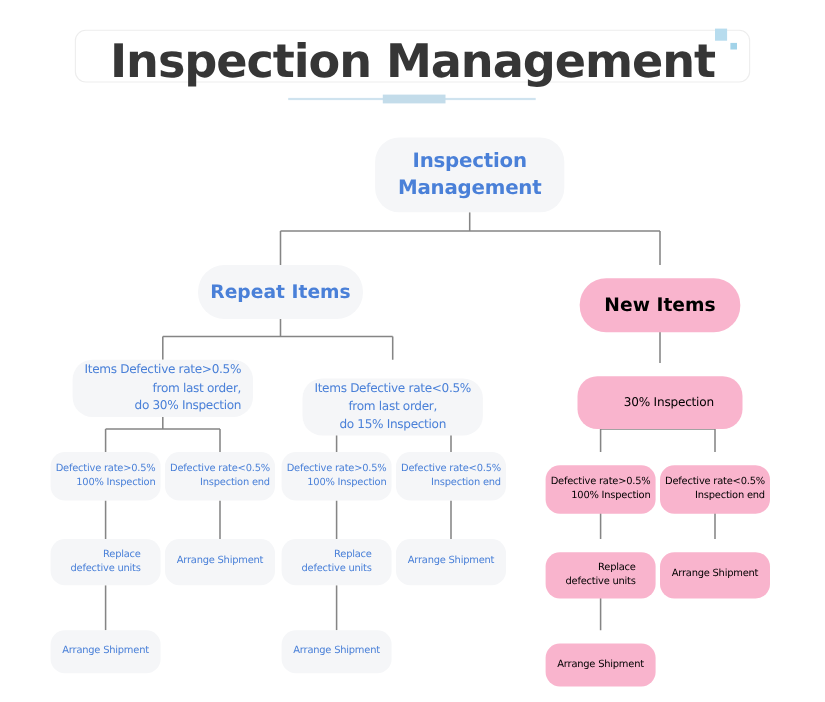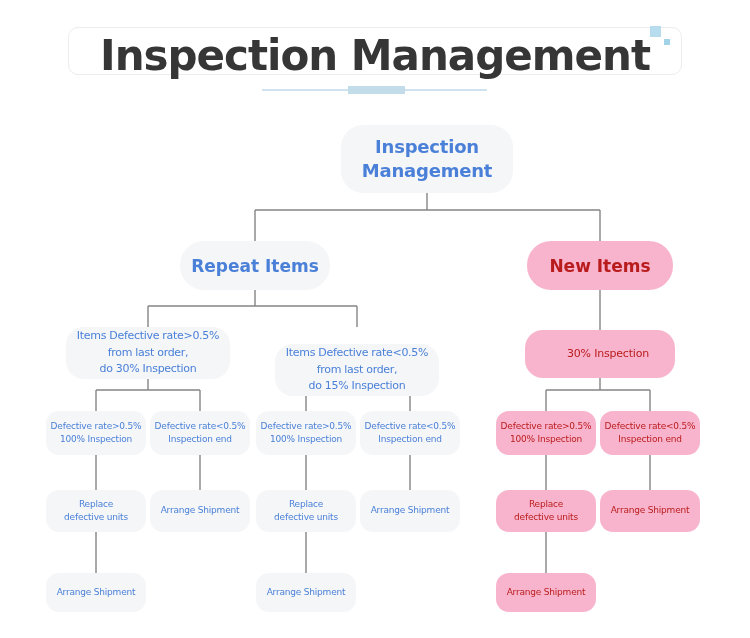--- a/index.html
+++ b/index.html
@@ -20,26 +20,26 @@
   .sq-big{position:absolute;left:650px;top:26px;width:11px;height:11px;background:#b7dcee;z-index:3;}
   .sq-small{position:absolute;left:664px;top:39px;width:6px;height:6px;background:#a2d3e9;z-index:3;}
   .underline-thin{position:absolute;left:262px;top:89px;width:225px;height:2px;background:#cfe3ef;}
   .underline-thick{position:absolute;left:348px;top:86px;width:57px;height:8px;background:#c3dcea;}
   
   .node{
     position:absolute;display:flex;align-items:center;justify-content:center;
     text-align:center;white-space:pre-line;box-sizing:border-box;
   }
   .node.gray{background:#f5f6f8;color:#4a80d8;}
-  .node.pink{background:#f9b4cd;color:#b91c1c;}
+  .node.pink{background:#f9b4cd;color:#000000;margin-top:12px;}
   .lvl-root{font-size:18px;font-weight:700;line-height:1.35;border-radius:22px;letter-spacing:-0.2px;}
   .lvl-2{font-size:17px;font-weight:700;border-radius:24px;}
   .lvl-3{font-size:11px;line-height:1.5;border-radius:18px;letter-spacing:-0.3px;}
   .lvl-3p{font-size:11px;line-height:1.4;border-radius:18px;letter-spacing:-0.2px;padding-left:16px;}
-  .sm{font-size:9px;line-height:1.5;border-radius:13px;letter-spacing:-0.2px;}
+  .sm{font-size:9px;line-height:1.5;border-radius:13px;letter-spacing:-0.2px;text-align:right;}
   .connectors{position:absolute;left:0;top:0;z-index:0;}
   .node{z-index:1;}
 </style>
 </head>
 <body>
 
 <div id="canvas">
 
   <div class="header-card"></div>
   <div class="page-title">Inspection Management</div>
@@ -58,21 +58,21 @@
              M96 455 V490 M200 455 V490 M306 455 V490 M410 455 V490 M546 455 V490 M650 455 V490
              M96 532 V573 M306 532 V573 M546 532 V573" fill="none" stroke="#858585" stroke-width="1.4"></path>
   </svg>
 
   <div class="node gray lvl-2" style="left:180px;top:241px;width:150px;height:49px;">Repeat Items</div>
 
   <div class="node gray lvl-root" style="left:341px;top:125px;width:172px;height:68px;">Inspection
 Management</div>
   <div class="node pink lvl-2" style="left:527px;top:241px;width:146px;height:49px;">New Items</div>
 
-  <div class="node gray lvl-3" style="left:66px;top:327px;width:164px;height:52px;">Items Defective rate&gt;0.5%
+  <div class="node gray lvl-3" style="left:66px;top:327px;width:164px;height:52px;text-align:right;">Items Defective rate&gt;0.5%
 from last order,
 do 30% Inspection</div>
   <div class="node gray lvl-3" style="left:275px;top:344px;width:164px;height:52px;">Items Defective rate&lt;0.5%
 from last order,
 do 15% Inspection</div>
   <div class="node pink lvl-3p" style="left:525px;top:330px;width:150px;height:48px;">30% Inspection</div>
 
   <div class="node gray sm" style="left:46px;top:411px;width:100px;height:44px;">Defective rate&gt;0.5%
 100% Inspection</div>
   <div class="node gray sm" style="left:150px;top:411px;width:100px;height:44px;">Defective rate&lt;0.5%

